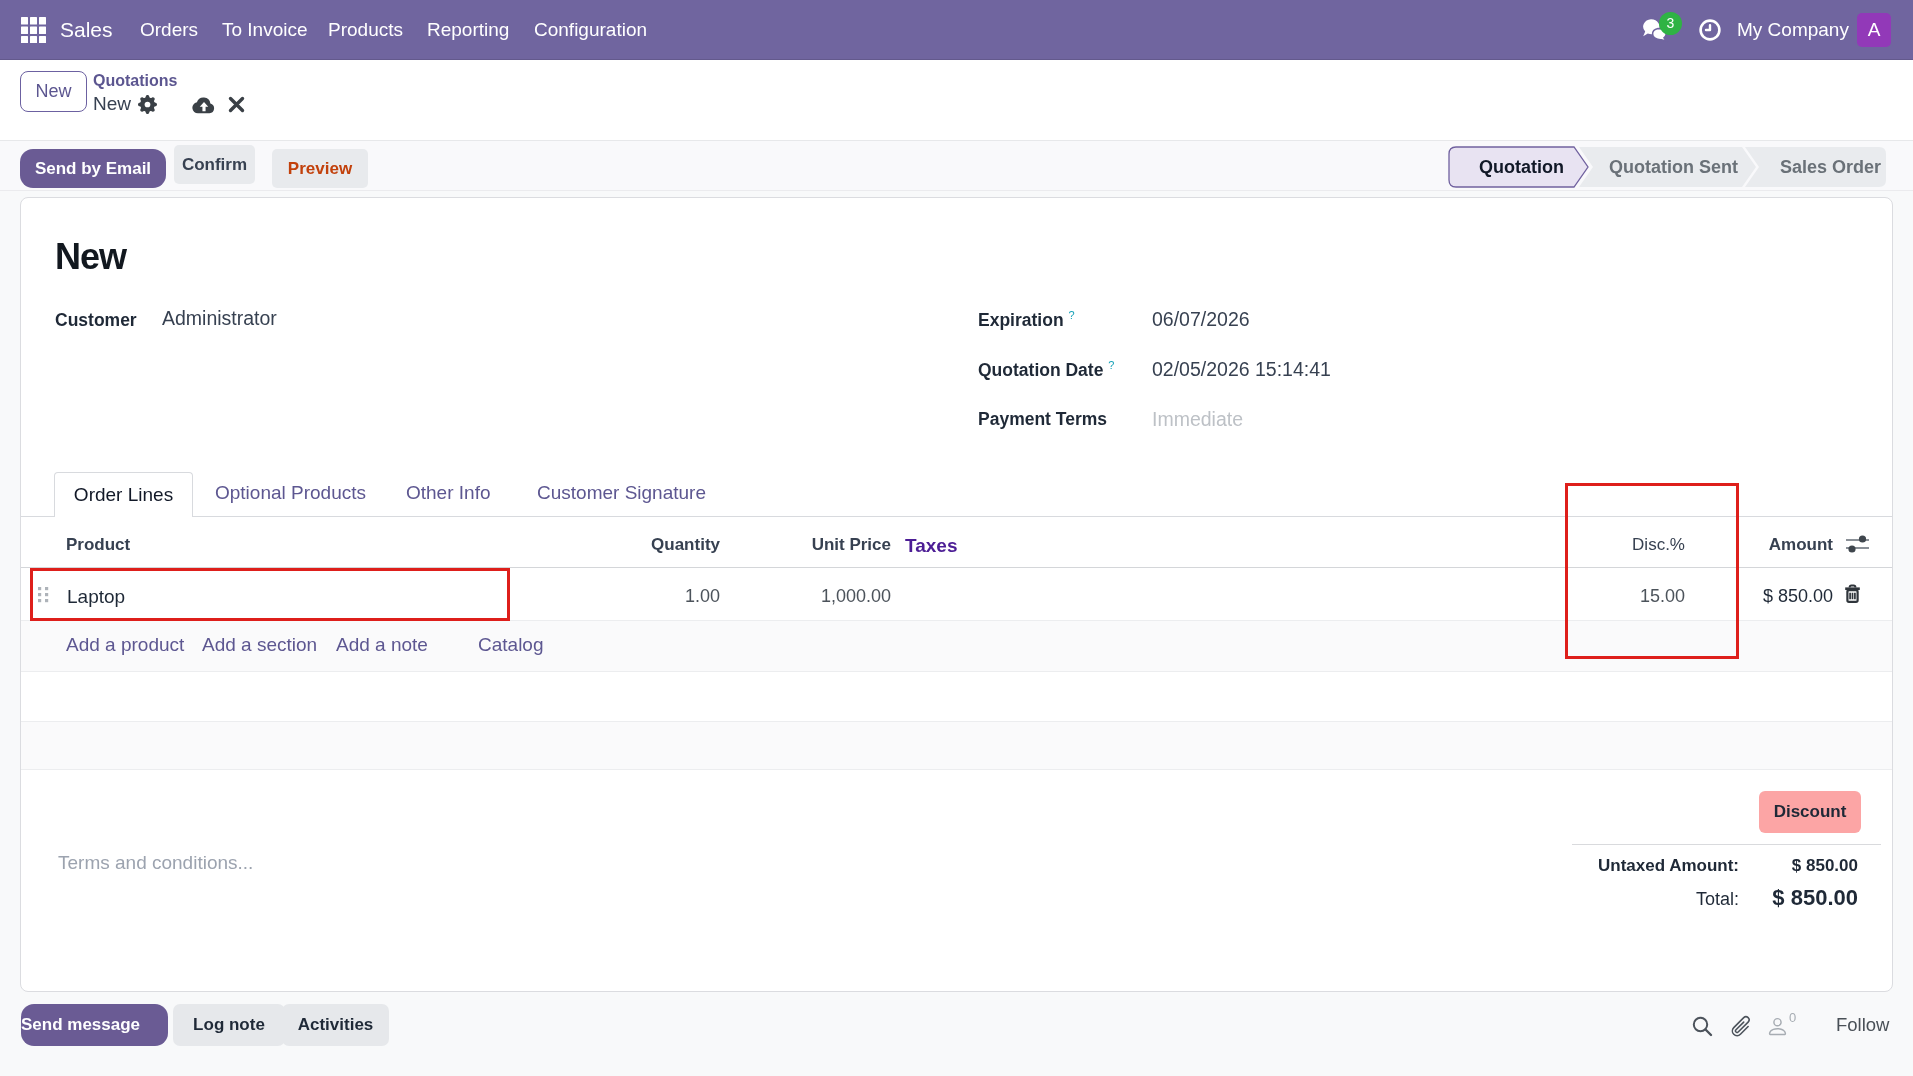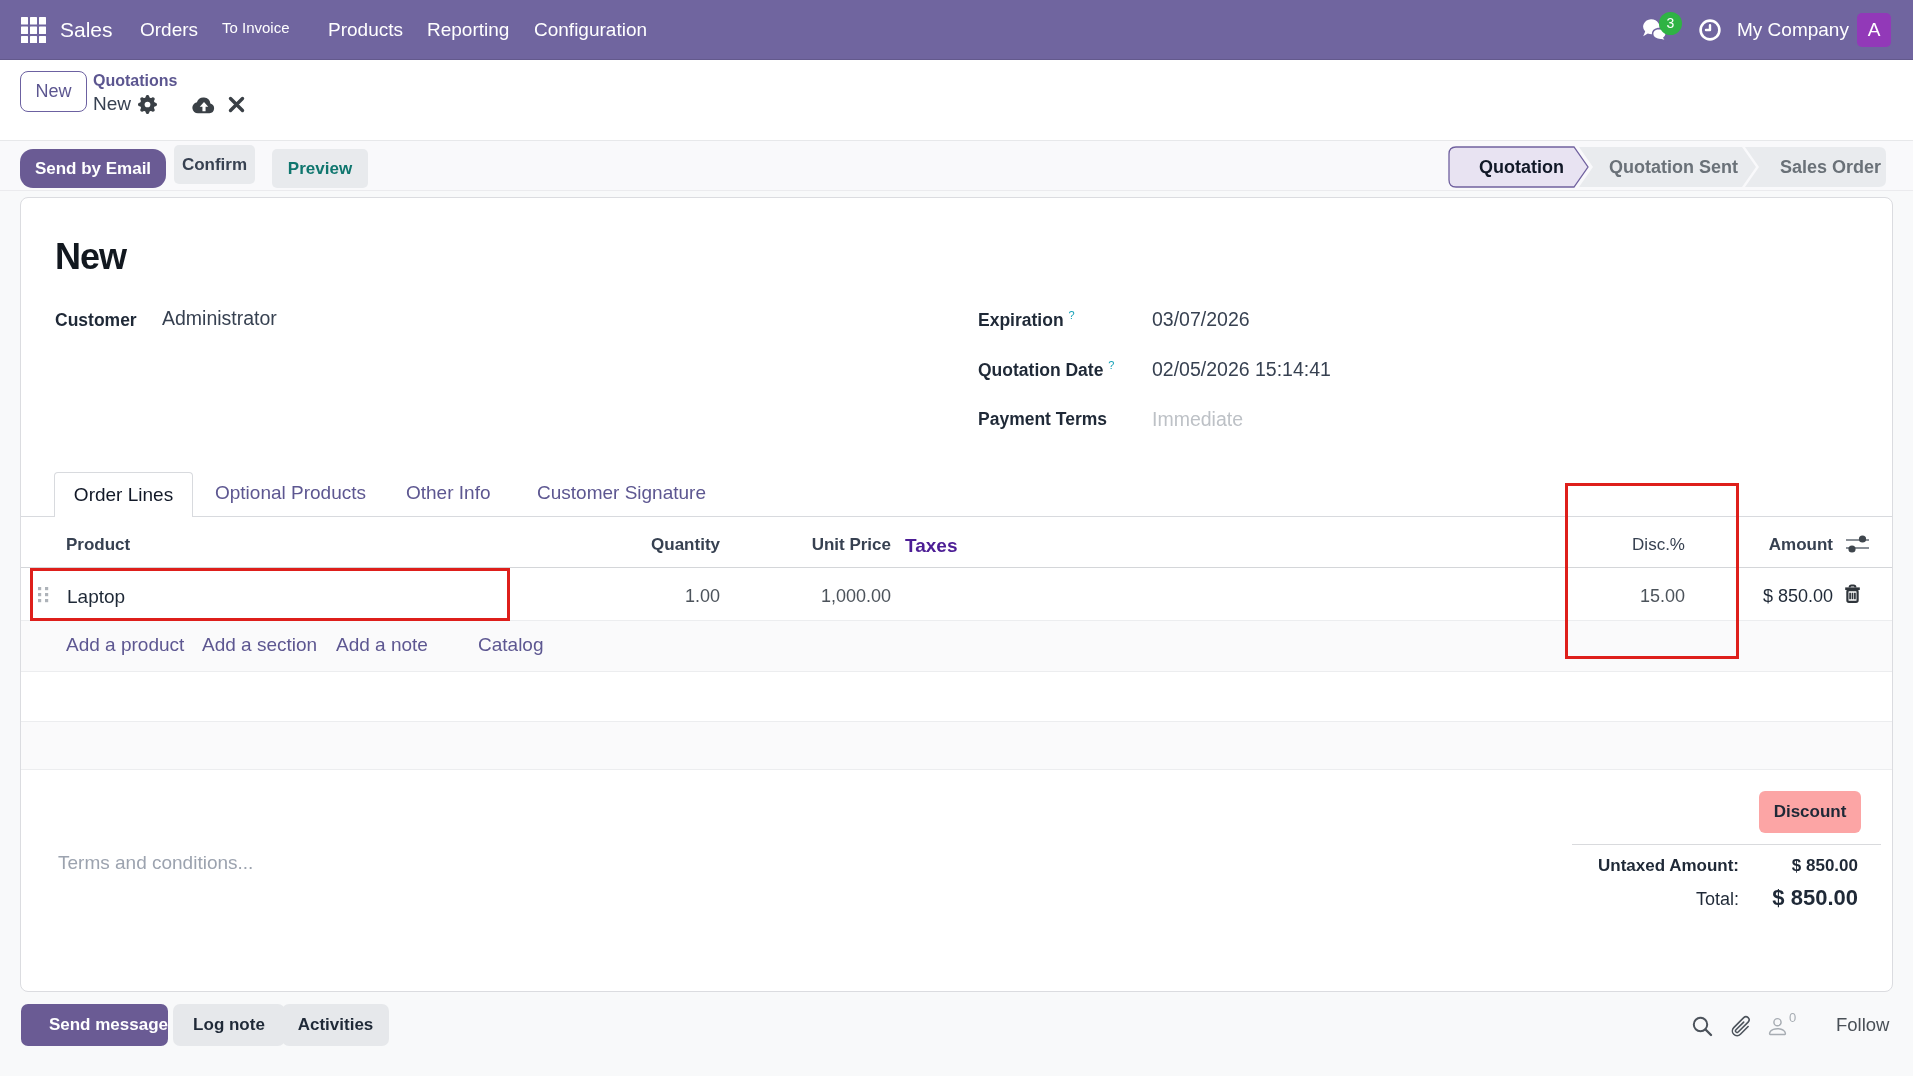--- a/index.html
+++ b/index.html
@@ -23,21 +23,21 @@
       <rect x="0" y="10.5" width="7" height="7.5" rx="0.5"></rect>
         <rect x="9" y="10.5" width="7" height="7.5" rx="0.5"></rect>
         <rect x="18" y="10.5" width="7" height="7.5" rx="0.5"></rect>
       <rect x="0" y="20" width="7" height="7.5" rx="0.5"></rect>
         <rect x="9" y="20" width="7" height="7.5" rx="0.5"></rect>
         <rect x="18" y="20" width="7" height="7.5" rx="0.5"></rect>
     </g>
   </svg>
   <div class="abs" style="left:60px;top:18px;color:#fff;font-size:21px;">Sales</div>
   <div class="abs" style="left:140px;top:19px;color:#fff;font-size:19px;">Orders</div>
-  <div class="abs" style="left:222px;top:19px;color:#fff;font-size:15px;">To Invoice</div>
+  <div class="abs" style="left:222px;top:19px;color:#fff;font-size:19px;">To Invoice</div>
   <div class="abs" style="left:328px;top:19px;color:#fff;font-size:19px;">Products</div>
   <div class="abs" style="left:427px;top:19px;color:#fff;font-size:19px;">Reporting</div>
   <div class="abs" style="left:534px;top:19px;color:#fff;font-size:19px;">Configuration</div>
 
   <svg class="abs" style="left:1642px;top:17px;" width="34" height="30" viewBox="0 0 34 30">
     <path d="M9,2.2 a8.4,7.4 0 0 1 7,11.6 a8.4,7.4 0 0 1 -10.2,2.6 l-4.6,2.8 2,-4.8 a8.4,7.4 0 0 1 5.8,-12.2 z" fill="#fff"></path>
     <path d="M16,11.5 a8,5.6 0 0 1 6,9.3 l2.6,3.2 -5.4,-1.3 a8,5.6 0 0 1 -8.6,-5.6 a8,5.6 0 0 1 5.4,-5.6 z" fill="#fff" stroke="#70659F" stroke-width="1.5"></path>
   </svg>
   <div class="abs" style="left:1659px;top:12px;width:23px;height:23px;border-radius:50%;background:#2FB344;color:#fff;font-size:14px;text-align:center;line-height:23px;">3</div>
 
@@ -63,40 +63,40 @@
     <path d="M13,6.2 L17.6,11.4 L14.7,11.4 L14.7,16.2 L11.3,16.2 L11.3,11.4 L8.4,11.4 Z" fill="#ffffff"></path>
   </svg>
 
   <svg class="abs" style="left:228px;top:96px;" width="17" height="17" viewBox="0 0 17 17">
     <path d="M2.5,2.5 L14.5,14.5 M14.5,2.5 L2.5,14.5" stroke="#3a4046" stroke-width="3.4" stroke-linecap="round"></path>
   </svg>
 
   <div class="abs" style="left:0;top:141px;width:1913px;height:50px;background:#f9f9fb;border-bottom:1px solid #ebebee;"></div>
   <div class="abs" style="left:20px;top:149px;width:146px;height:39px;background:#6A5B94;border-radius:13px;color:#fff;font-size:17px;font-weight:bold;text-align:center;line-height:39px;">Send by Email</div>
   <div class="abs" style="left:174px;top:145px;width:81px;height:39px;background:#E8EAED;border-radius:5px;color:#374151;font-size:17px;font-weight:bold;text-align:center;line-height:39px;">Confirm</div>
-  <div class="abs" style="left:272px;top:149px;width:96px;height:39px;background:#E8EAED;border-radius:5px;color:#0f766e;font-size:17px;font-weight:bold;text-align:center;line-height:39px;">Preview</div>
+  <div class="abs" style="left:272px;top:149px;width:96px;height:39px;background:#E8EAED;border-radius:5px;color:#c2410c;font-size:17px;font-weight:bold;text-align:center;line-height:39px;">Preview</div>
 
   <svg class="abs" style="left:1448px;top:146px;" width="440" height="42" viewBox="0 0 440 42">
     <path d="M297,1 H431 Q438,1 438,8 V34 Q438,41 431,41 H297 L311,21 Z" fill="#E9EBEE"></path>
     <path d="M131,1 H294 L308,21 L294,41 H131 L145,21 Z" fill="#E9EBEE"></path>
     <path d="M8,1 H126 L140,21 L126,41 H8 Q1,41 1,34 V8 Q1,1 8,1 Z" fill="#E8E3F2" stroke="#70619F" stroke-width="1.3"></path>
     <text x="31" y="27" font-family="Liberation Sans" font-size="18" font-weight="bold" fill="#111827">Quotation</text>
     <text x="161" y="27" font-family="Liberation Sans" font-size="18" font-weight="bold" fill="#6A7178">Quotation Sent</text>
     <text x="332" y="27" font-family="Liberation Sans" font-size="18" font-weight="bold" fill="#6A7178">Sales Order</text>
   </svg>
 
   <div class="abs" style="left:20px;top:197px;width:1873px;height:795px;background:#fff;border:1px solid #DBDCE0;border-radius:8px;"></div>
 
   <div class="abs" style="left:55px;top:236px;font-size:36px;font-weight:bold;letter-spacing:-1px;color:#12181f;">New</div>
 
   <div class="abs" style="left:55px;top:310px;font-size:17.5px;font-weight:bold;color:#1f2937;">Customer</div>
   <div class="abs" style="left:162px;top:307px;font-size:19.5px;color:#374151;">Administrator</div>
 
   <div class="abs" style="left:978px;top:309px;font-size:17.5px;font-weight:bold;color:#1f2937;">Expiration <sup style="color:#18A2B8;font-size:11px;font-weight:normal;">?</sup></div>
-  <div class="abs" style="left:1152px;top:308px;font-size:19.5px;color:#374151;">03/07/2026</div>
+  <div class="abs" style="left:1152px;top:308px;font-size:19.5px;color:#374151;">06/07/2026</div>
   <div class="abs" style="left:978px;top:359px;font-size:17.5px;font-weight:bold;color:#1f2937;">Quotation Date <sup style="color:#18A2B8;font-size:11px;font-weight:normal;">?</sup></div>
   <div class="abs" style="left:1152px;top:358px;font-size:19.5px;color:#374151;">02/05/2026 15:14:41</div>
   <div class="abs" style="left:978px;top:409px;font-size:17.5px;font-weight:bold;color:#1f2937;">Payment Terms</div>
   <div class="abs" style="left:1152px;top:408px;font-size:19.5px;color:#BDC1C6;">Immediate</div>
 
   <div class="abs" style="left:21px;top:516px;width:1871px;height:1px;background:#D8DADE;"></div>
   <div class="abs" style="left:54px;top:472px;width:139px;height:45px;background:#fff;border:1px solid #D8DADE;border-bottom:none;border-radius:4px 4px 0 0;color:#111827;font-size:19px;text-align:center;line-height:44px;">Order Lines</div>
   <div class="abs" style="left:215px;top:482px;font-size:19px;color:#5D5791;">Optional Products</div>
   <div class="abs" style="left:406px;top:482px;font-size:19px;color:#5D5791;">Other Info</div>
   <div class="abs" style="left:537px;top:482px;font-size:19px;color:#5D5791;">Customer Signature</div>
@@ -153,21 +153,21 @@
   <div class="abs" style="left:1565px;top:483px;width:174px;height:176px;border:3px solid #DE1F1B;"></div>
 
   <div class="abs" style="left:1759px;top:791px;width:102px;height:42px;background:#fca5a5;border-radius:6px;color:#1f2937;font-size:17px;font-weight:bold;text-align:center;line-height:42px;">Discount</div>
   <div class="abs" style="left:58px;top:852px;font-size:19px;color:#9CA3AF;">Terms and conditions...</div>
   <div class="abs" style="left:1572px;top:844px;width:309px;height:1px;background:#D9DADD;"></div>
   <div class="abs r" style="left:1539px;top:856px;width:200px;font-size:17px;font-weight:bold;color:#1f2937;">Untaxed Amount:</div>
   <div class="abs r" style="left:1658px;top:856px;width:200px;font-size:17px;font-weight:bold;color:#1f2937;">$ 850.00</div>
   <div class="abs r" style="left:1539px;top:889px;width:200px;font-size:18px;color:#1f2937;">Total:</div>
   <div class="abs r" style="left:1658px;top:885px;width:200px;font-size:22px;font-weight:bold;color:#1f2937;">$ 850.00</div>
 
-  <div class="abs" style="left:21px;top:1004px;width:147px;height:42px;background:#6A5B94;border-radius:7px;color:#fff;font-size:17px;font-weight:bold;text-align:right;line-height:42px;">Send message</div>
+  <div class="abs" style="left:21px;top:1004px;width:147px;height:42px;background:#6A5B94;border-radius:13px;color:#fff;font-size:17px;font-weight:bold;text-align:left;line-height:42px;">Send message</div>
   <div class="abs" style="left:173px;top:1004px;width:112px;height:42px;background:#E6E8EB;border-radius:7px;color:#1f2937;font-size:17px;font-weight:bold;text-align:center;line-height:42px;">Log note</div>
   <div class="abs" style="left:282px;top:1004px;width:107px;height:42px;background:#E6E8EB;border-radius:7px;color:#1f2937;font-size:17px;font-weight:bold;text-align:center;line-height:42px;">Activities</div>
 
   <svg class="abs" style="left:1692px;top:1016px;" width="21" height="21" viewBox="0 0 21 21">
     <circle cx="8.5" cy="8.5" r="6.7" fill="none" stroke="#4C535B" stroke-width="2"></circle>
     <path d="M13.5,13.5 L19,19" stroke="#4C535B" stroke-width="2.4" stroke-linecap="round"></path>
   </svg>
   <svg class="abs" style="left:1729px;top:1014px;" width="25" height="25" viewBox="0 0 16 16">
     <path fill="#4C535B" transform="rotate(45 8 8)" d="M4.5 3a2.5 2.5 0 0 1 5 0v9a1.5 1.5 0 0 1-3 0V5a.5.5 0 0 1 1 0v7a.5.5 0 0 0 1 0V3a1.5 1.5 0 1 0-3 0v9a2.5 2.5 0 0 0 5 0V5a.5.5 0 0 1 1 0v7a3.5 3.5 0 1 1-7 0V3z"></path>
   </svg>

